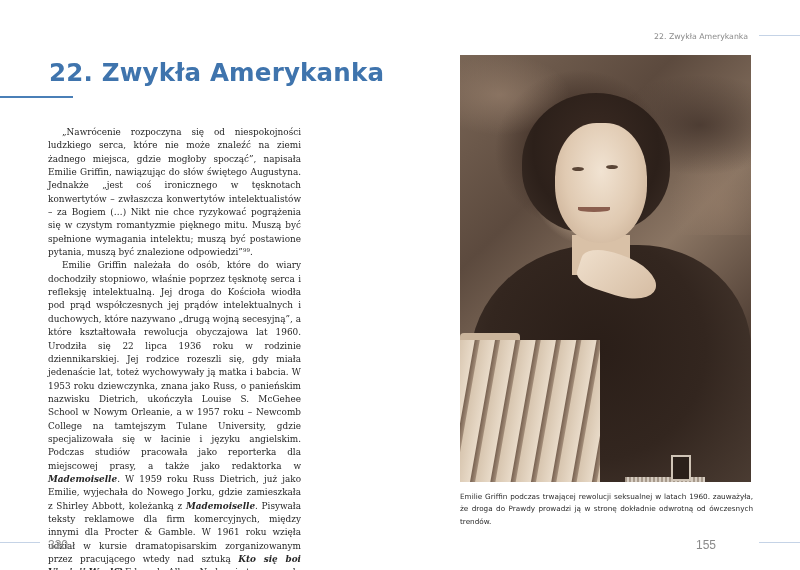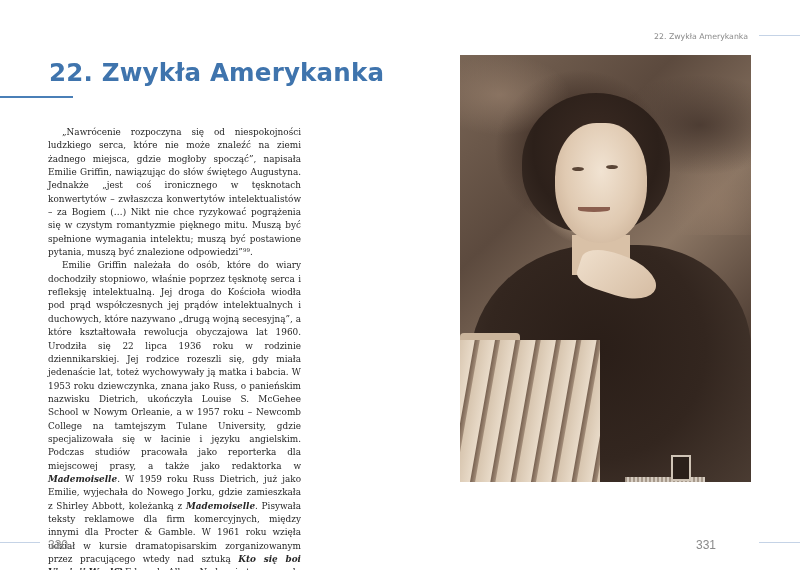--- a/index.html
+++ b/index.html
@@ -114,18 +114,19 @@
       <div class="photo-neck"></div>
       <div class="photo-face"></div>
       <div class="photo-eye" style="left:112px; top:112px;"></div>
       <div class="photo-eye" style="left:146px; top:110px;"></div>
       <div class="photo-mouth"></div>
       <div class="photo-hand"></div>
       <div class="photo-skirt"></div>
       <div class="photo-buckle"></div>
     </div>
 
+    <p class="caption">Emilie Griffin podczas trwającej rewolucji seksualnej w latach 1960. zauważyła, że droga do Prawdy prowadzi ją w stronę dokładnie odwrotną od ówczesnych trendów.</p>
 
-    <div class="folio folio-right">331</div>
+    <div class="folio folio-right">155</div>
     <div class="folio-rule-right"></div>
   </div>
 
 </div>
 
 </body></html>

